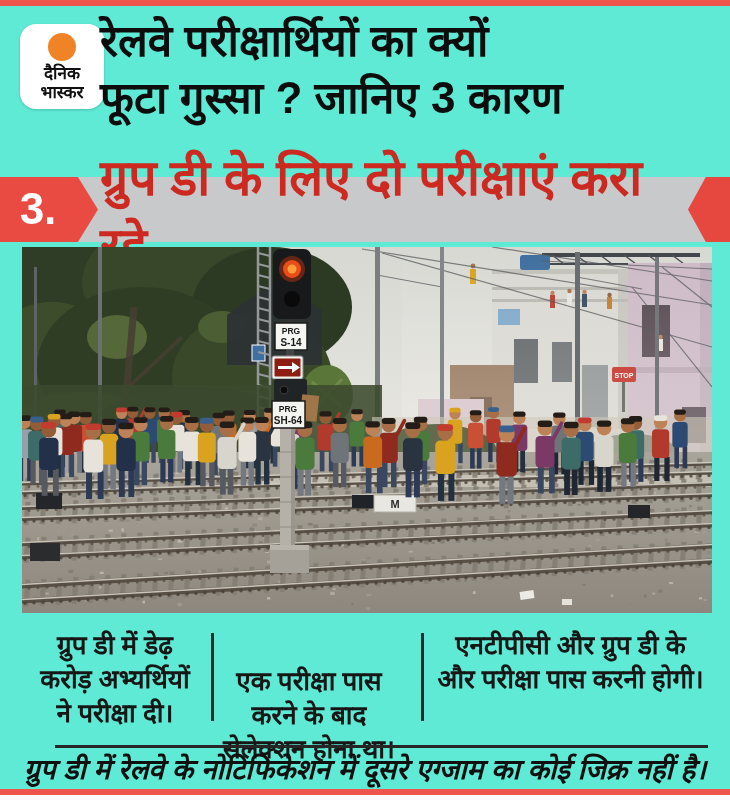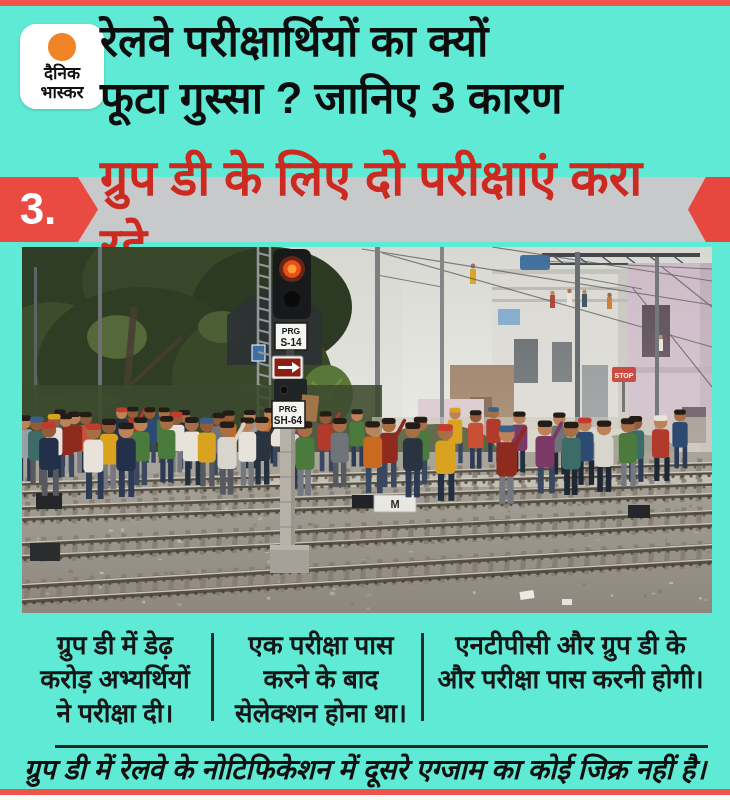--- a/index.html
+++ b/index.html
@@ -28,21 +28,21 @@
   .banner-title{position:absolute;left:100px;right:50px;top:0;height:65px;display:flex;
                 align-items:center;justify-content:center;font-size:50px;font-weight:700;color:#cc2920;}
   
   .photo{position:absolute;left:22px;top:247px;width:690px;height:366px;background:#d8d8d2;overflow:hidden;}
   .photo svg{display:block;}
   .photo text{font-family:"Liberation Sans","DejaVu Sans",sans-serif;}
   
   .col{position:absolute;top:628px;text-align:center;font-size:26px;line-height:34px;
        font-weight:700;color:#161616;}
   .col1{left:16px;width:198px;}
-  .col2{left:222px;width:198px;}
+  .col2{left:210px;width:198px;margin-top:36px;}
   .col3{left:428px;width:285px;}
   .vdiv{position:absolute;top:633px;width:3px;height:88px;background:#2a2a2a;}
   .vdiv1{left:211px;} .vdiv2{left:421px;}
   
   .footer-line{position:absolute;left:55px;top:745px;width:653px;height:3px;background:#262626;}
   .footer-text{position:absolute;left:18px;top:751px;width:694px;text-align:center;
                font-size:28px;line-height:38px;font-weight:700;color:#101010;font-style:italic;}
   .bottombar{position:absolute;left:0;top:789px;width:730px;height:6px;background:#ee544c;}
   .bottom-white{position:absolute;left:0;top:795px;width:730px;height:5px;background:#fbfbfb;}
 </style>

